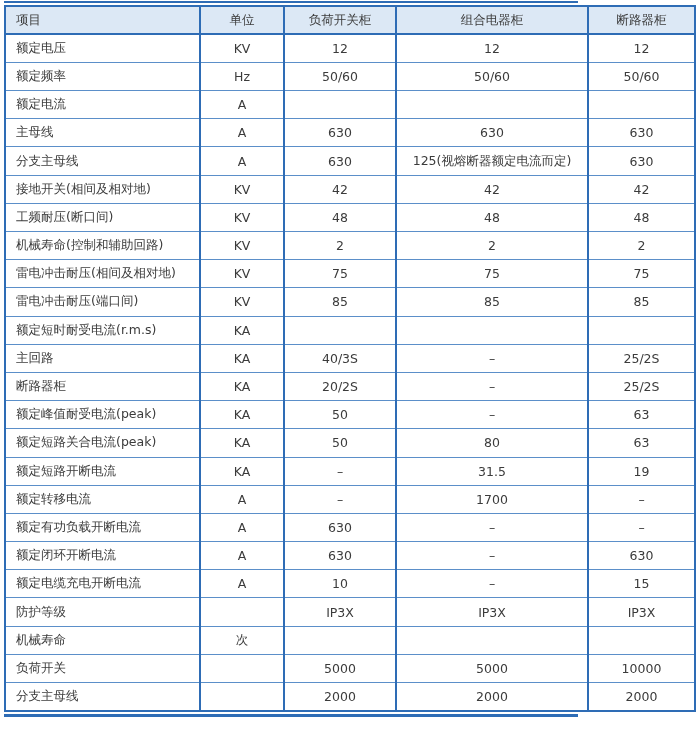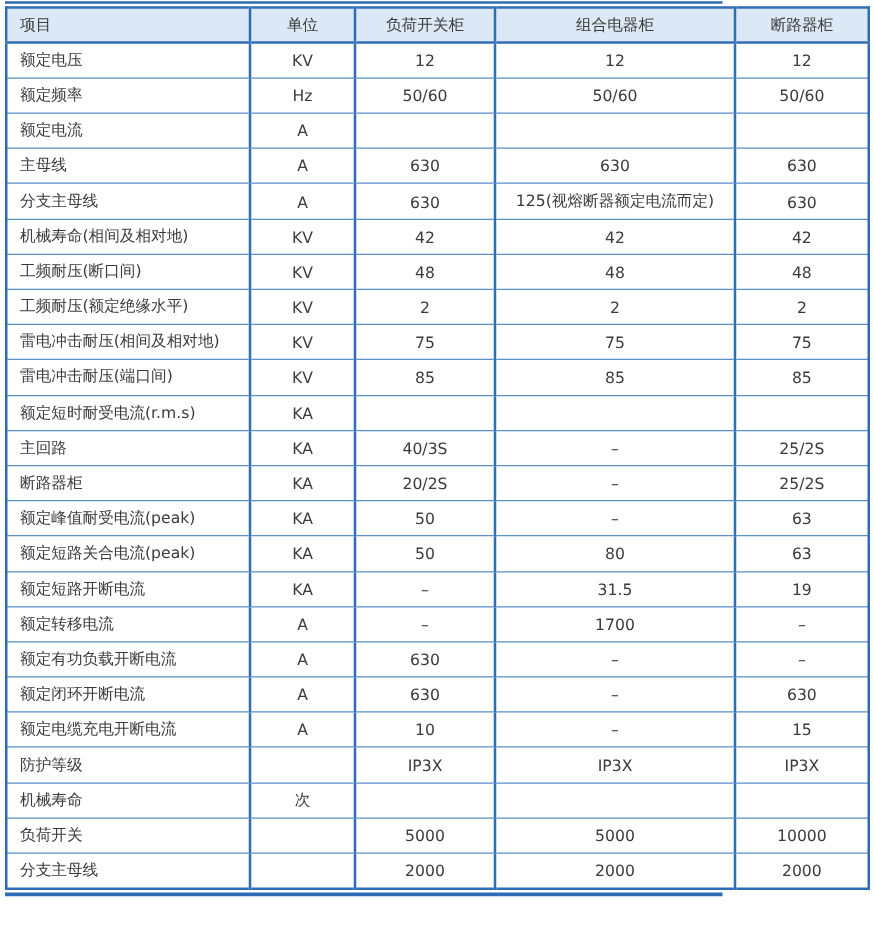--- a/index.html
+++ b/index.html
@@ -110,35 +110,35 @@
           <td class="col-center">630</td>
         </tr>
         <tr>
           <td class="col-item">分支主母线</td>
           <td class="col-center">A</td>
           <td class="col-center">630</td>
           <td class="col-center">125(视熔断器额定电流而定)</td>
           <td class="col-center">630</td>
         </tr>
         <tr>
-          <td class="col-item">机械寿命(相间及相对地)</td>
+          <td class="col-item">接地开关(相间及相对地)</td>
           <td class="col-center">KV</td>
           <td class="col-center">42</td>
           <td class="col-center">42</td>
           <td class="col-center">42</td>
         </tr>
         <tr>
           <td class="col-item">工频耐压(断口间)</td>
           <td class="col-center">KV</td>
           <td class="col-center">48</td>
           <td class="col-center">48</td>
           <td class="col-center">48</td>
         </tr>
         <tr>
-          <td class="col-item">工频耐压(额定绝缘水平)</td>
+          <td class="col-item">机械寿命(控制和辅助回路)</td>
           <td class="col-center">KV</td>
           <td class="col-center">2</td>
           <td class="col-center">2</td>
           <td class="col-center">2</td>
         </tr>
         <tr>
           <td class="col-item">雷电冲击耐压(相间及相对地)</td>
           <td class="col-center">KV</td>
           <td class="col-center">75</td>
           <td class="col-center">75</td>

